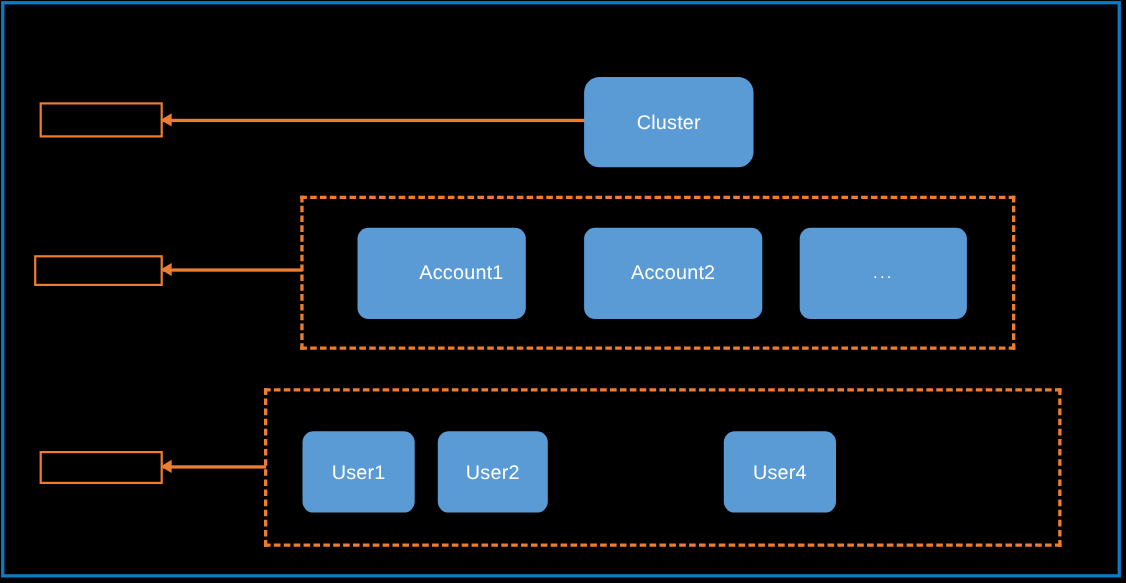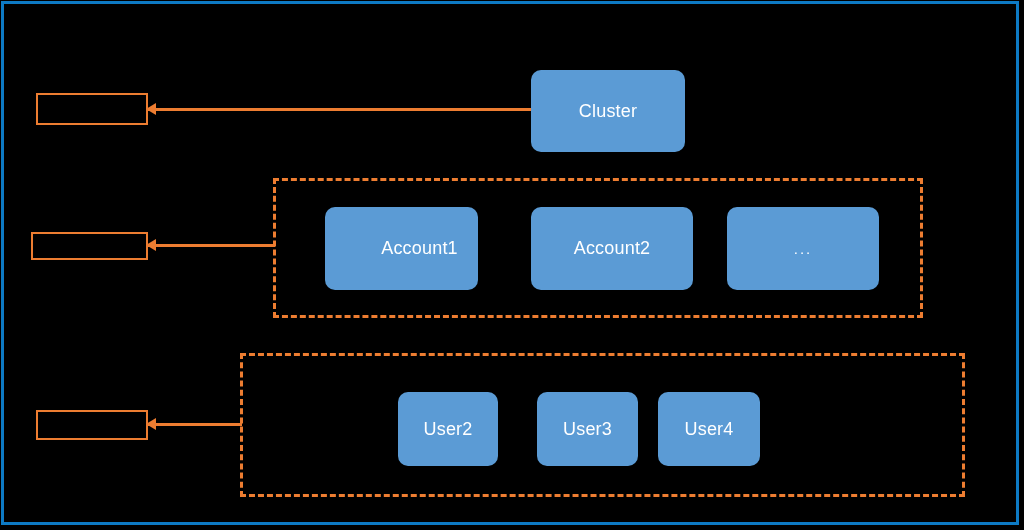--- a/index.html
+++ b/index.html
@@ -88,21 +88,21 @@
 
 <div id="canvas">
 
   <div id="frame"></div>
 
   <div class="label-box" style="left:36px; top:93px; width:112px; height:32px;"></div>
 
   <div class="connector" style="left:148px; top:108px; width:385px;"></div>
   <div class="arrowhead" style="left:146px; top:103px;"></div>
 
-  <div class="node" style="left:531px; top:70px; width:154px; height:82px;">Cluster</div>
+  <div class="node" style="left:531px; top:70px; width:154px; height:82px;border-radius:14px;">Cluster</div>
 
   <div class="label-box" style="left:31px; top:232px; width:117px; height:28px;"></div>
 
   <div class="connector" style="left:148px; top:244px; width:127px;"></div>
   <div class="arrowhead" style="left:146px; top:239px;"></div>
 
   <div class="group-box" style="left:273px; top:178px; width:650px; height:140px;"></div>
 
   <div class="node" style="left:325px; top:207px; width:153px; height:83px;padding-left:36px;">Account1</div>
 
@@ -110,20 +110,20 @@
 
   <div class="node ellipsis" style="left:727px; top:207px; width:152px; height:83px;">...</div>
 
   <div class="label-box" style="left:36px; top:410px; width:112px; height:30px;"></div>
 
   <div class="connector" style="left:148px; top:423px; width:94px;"></div>
   <div class="arrowhead" style="left:146px; top:418px;"></div>
 
   <div class="group-box" style="left:240px; top:353px; width:725px; height:144px;"></div>
 
+  <div class="node" style="left:275px; top:392px; width:102px; height:74px;">User1</div>
 
   <div class="node" style="left:398px; top:392px; width:100px; height:74px;">User2</div>
 
-  <div class="node" style="left:537px; top:392px; width:101px; height:74px;">User3</div>
 
   <div class="node" style="left:658px; top:392px; width:102px; height:74px;text-align:center;">User4</div>
 
 </div>
 
 </body></html>

